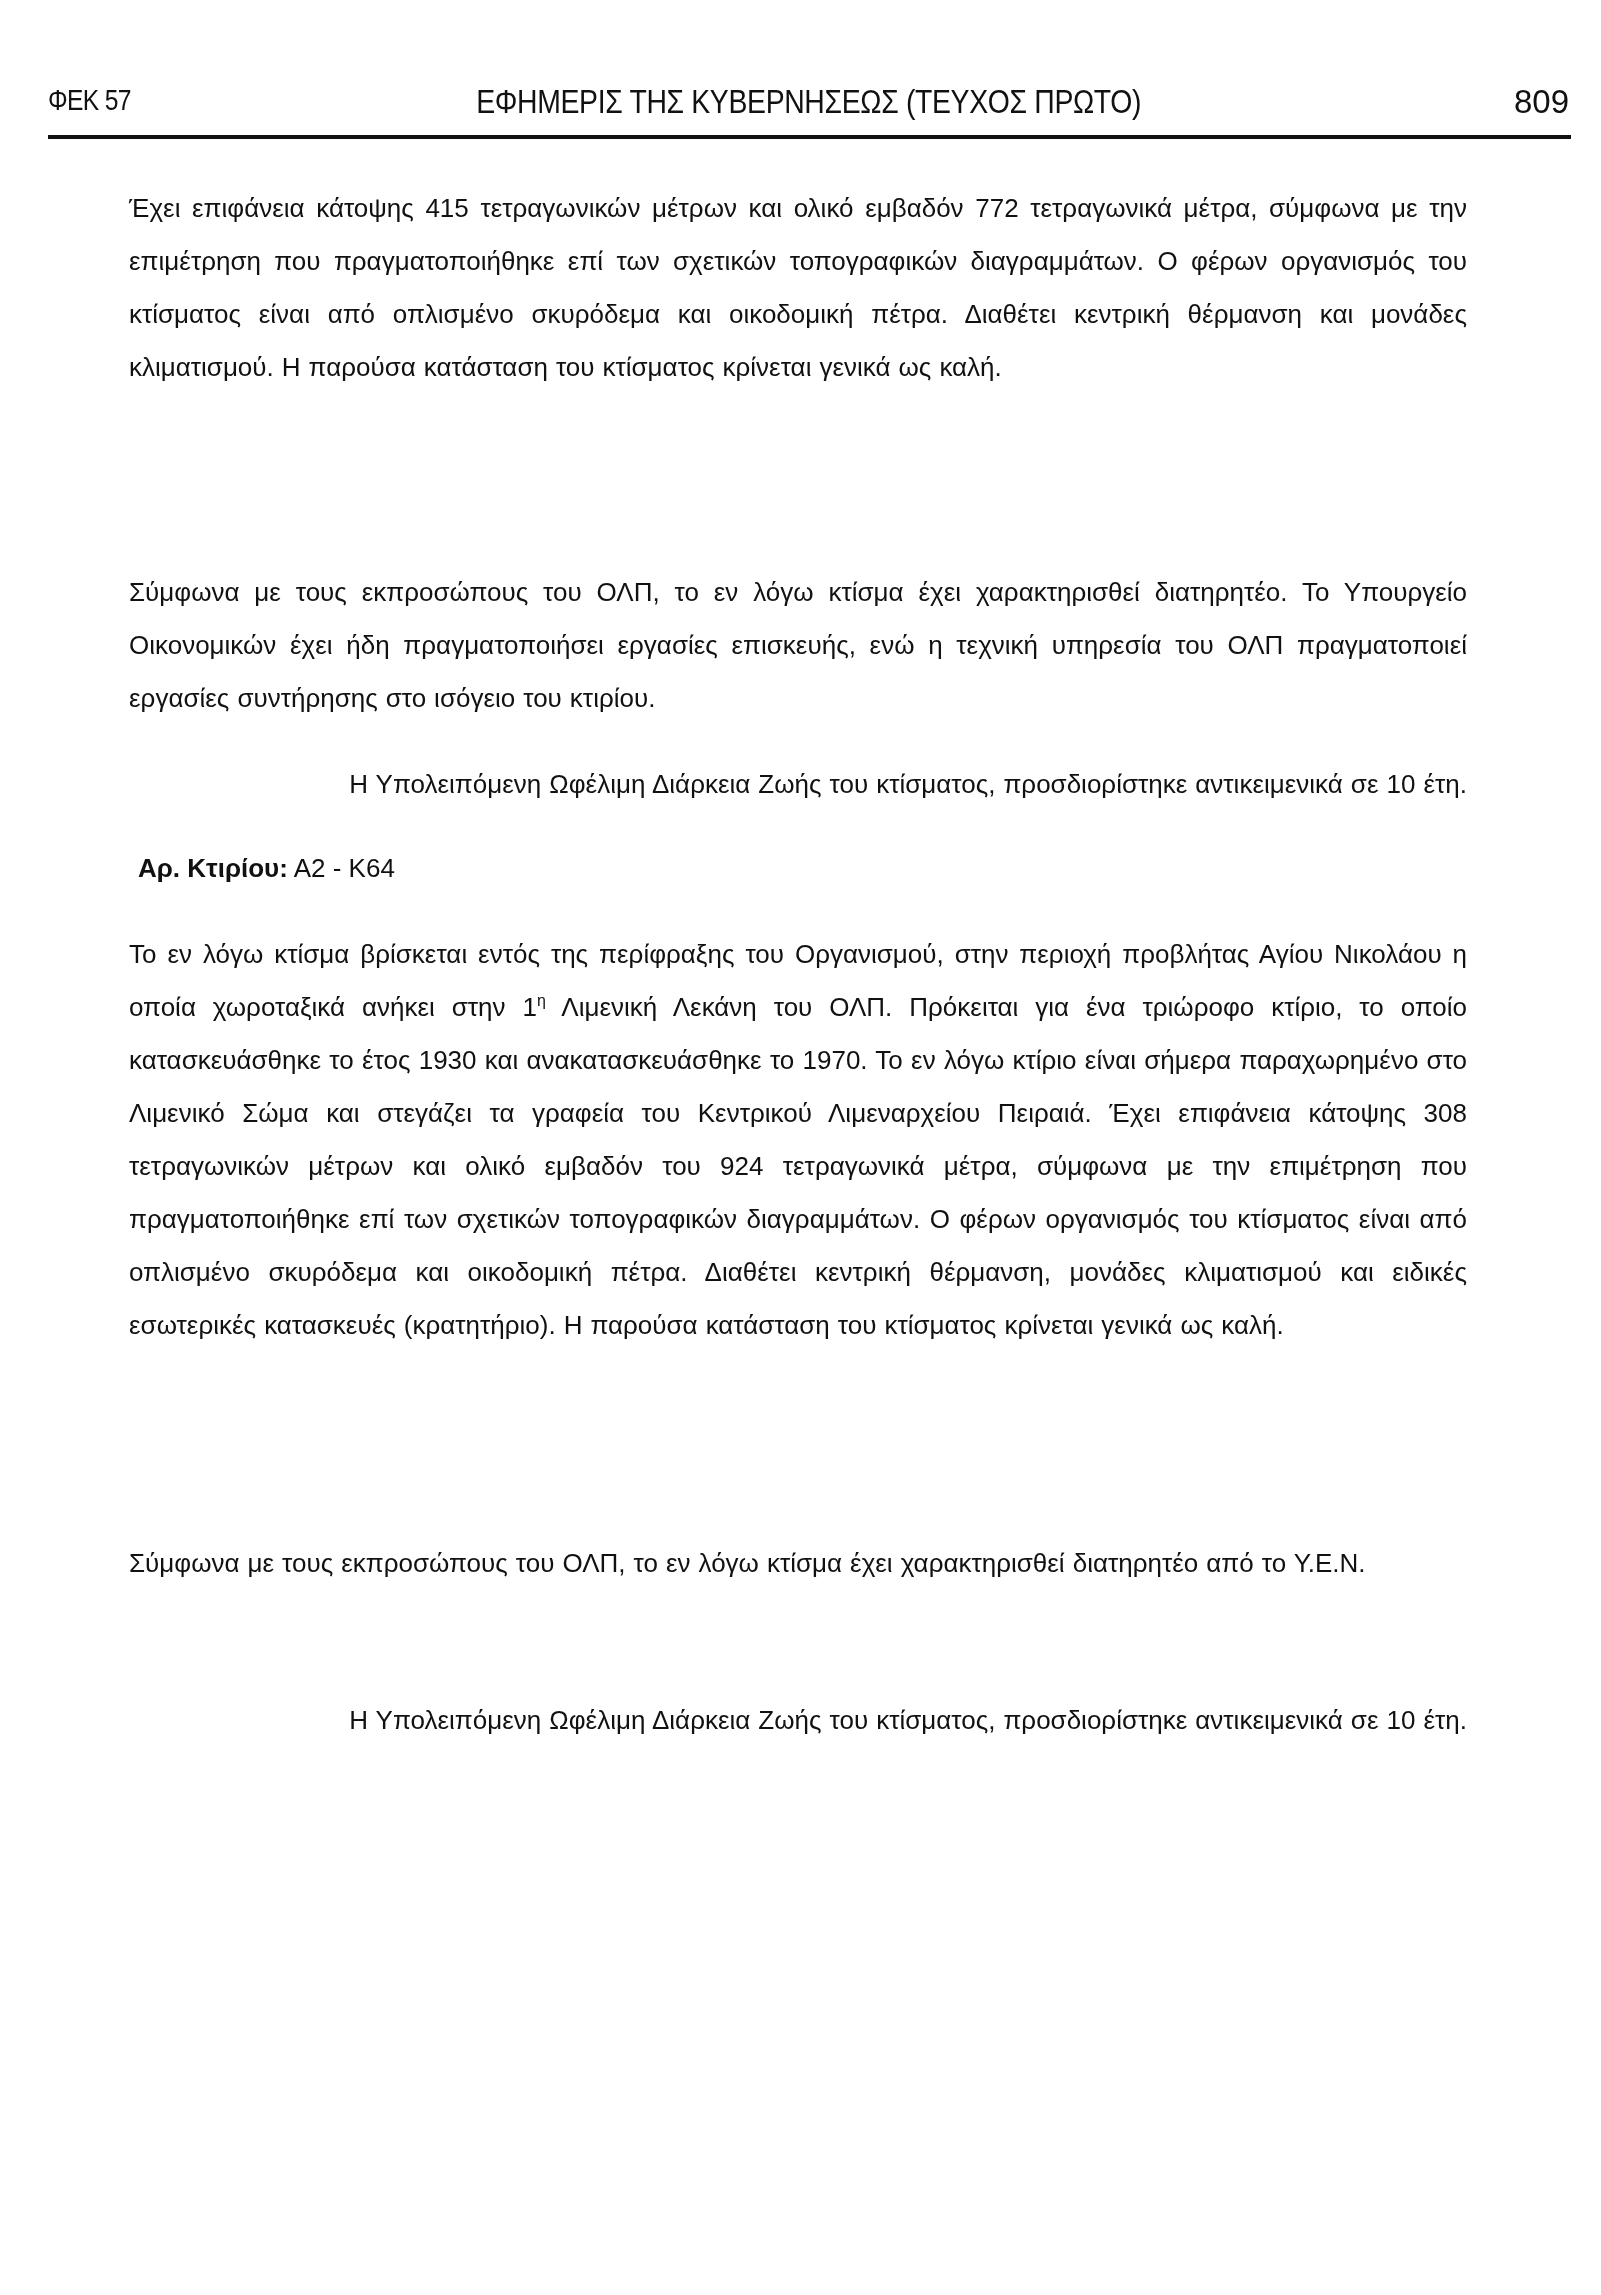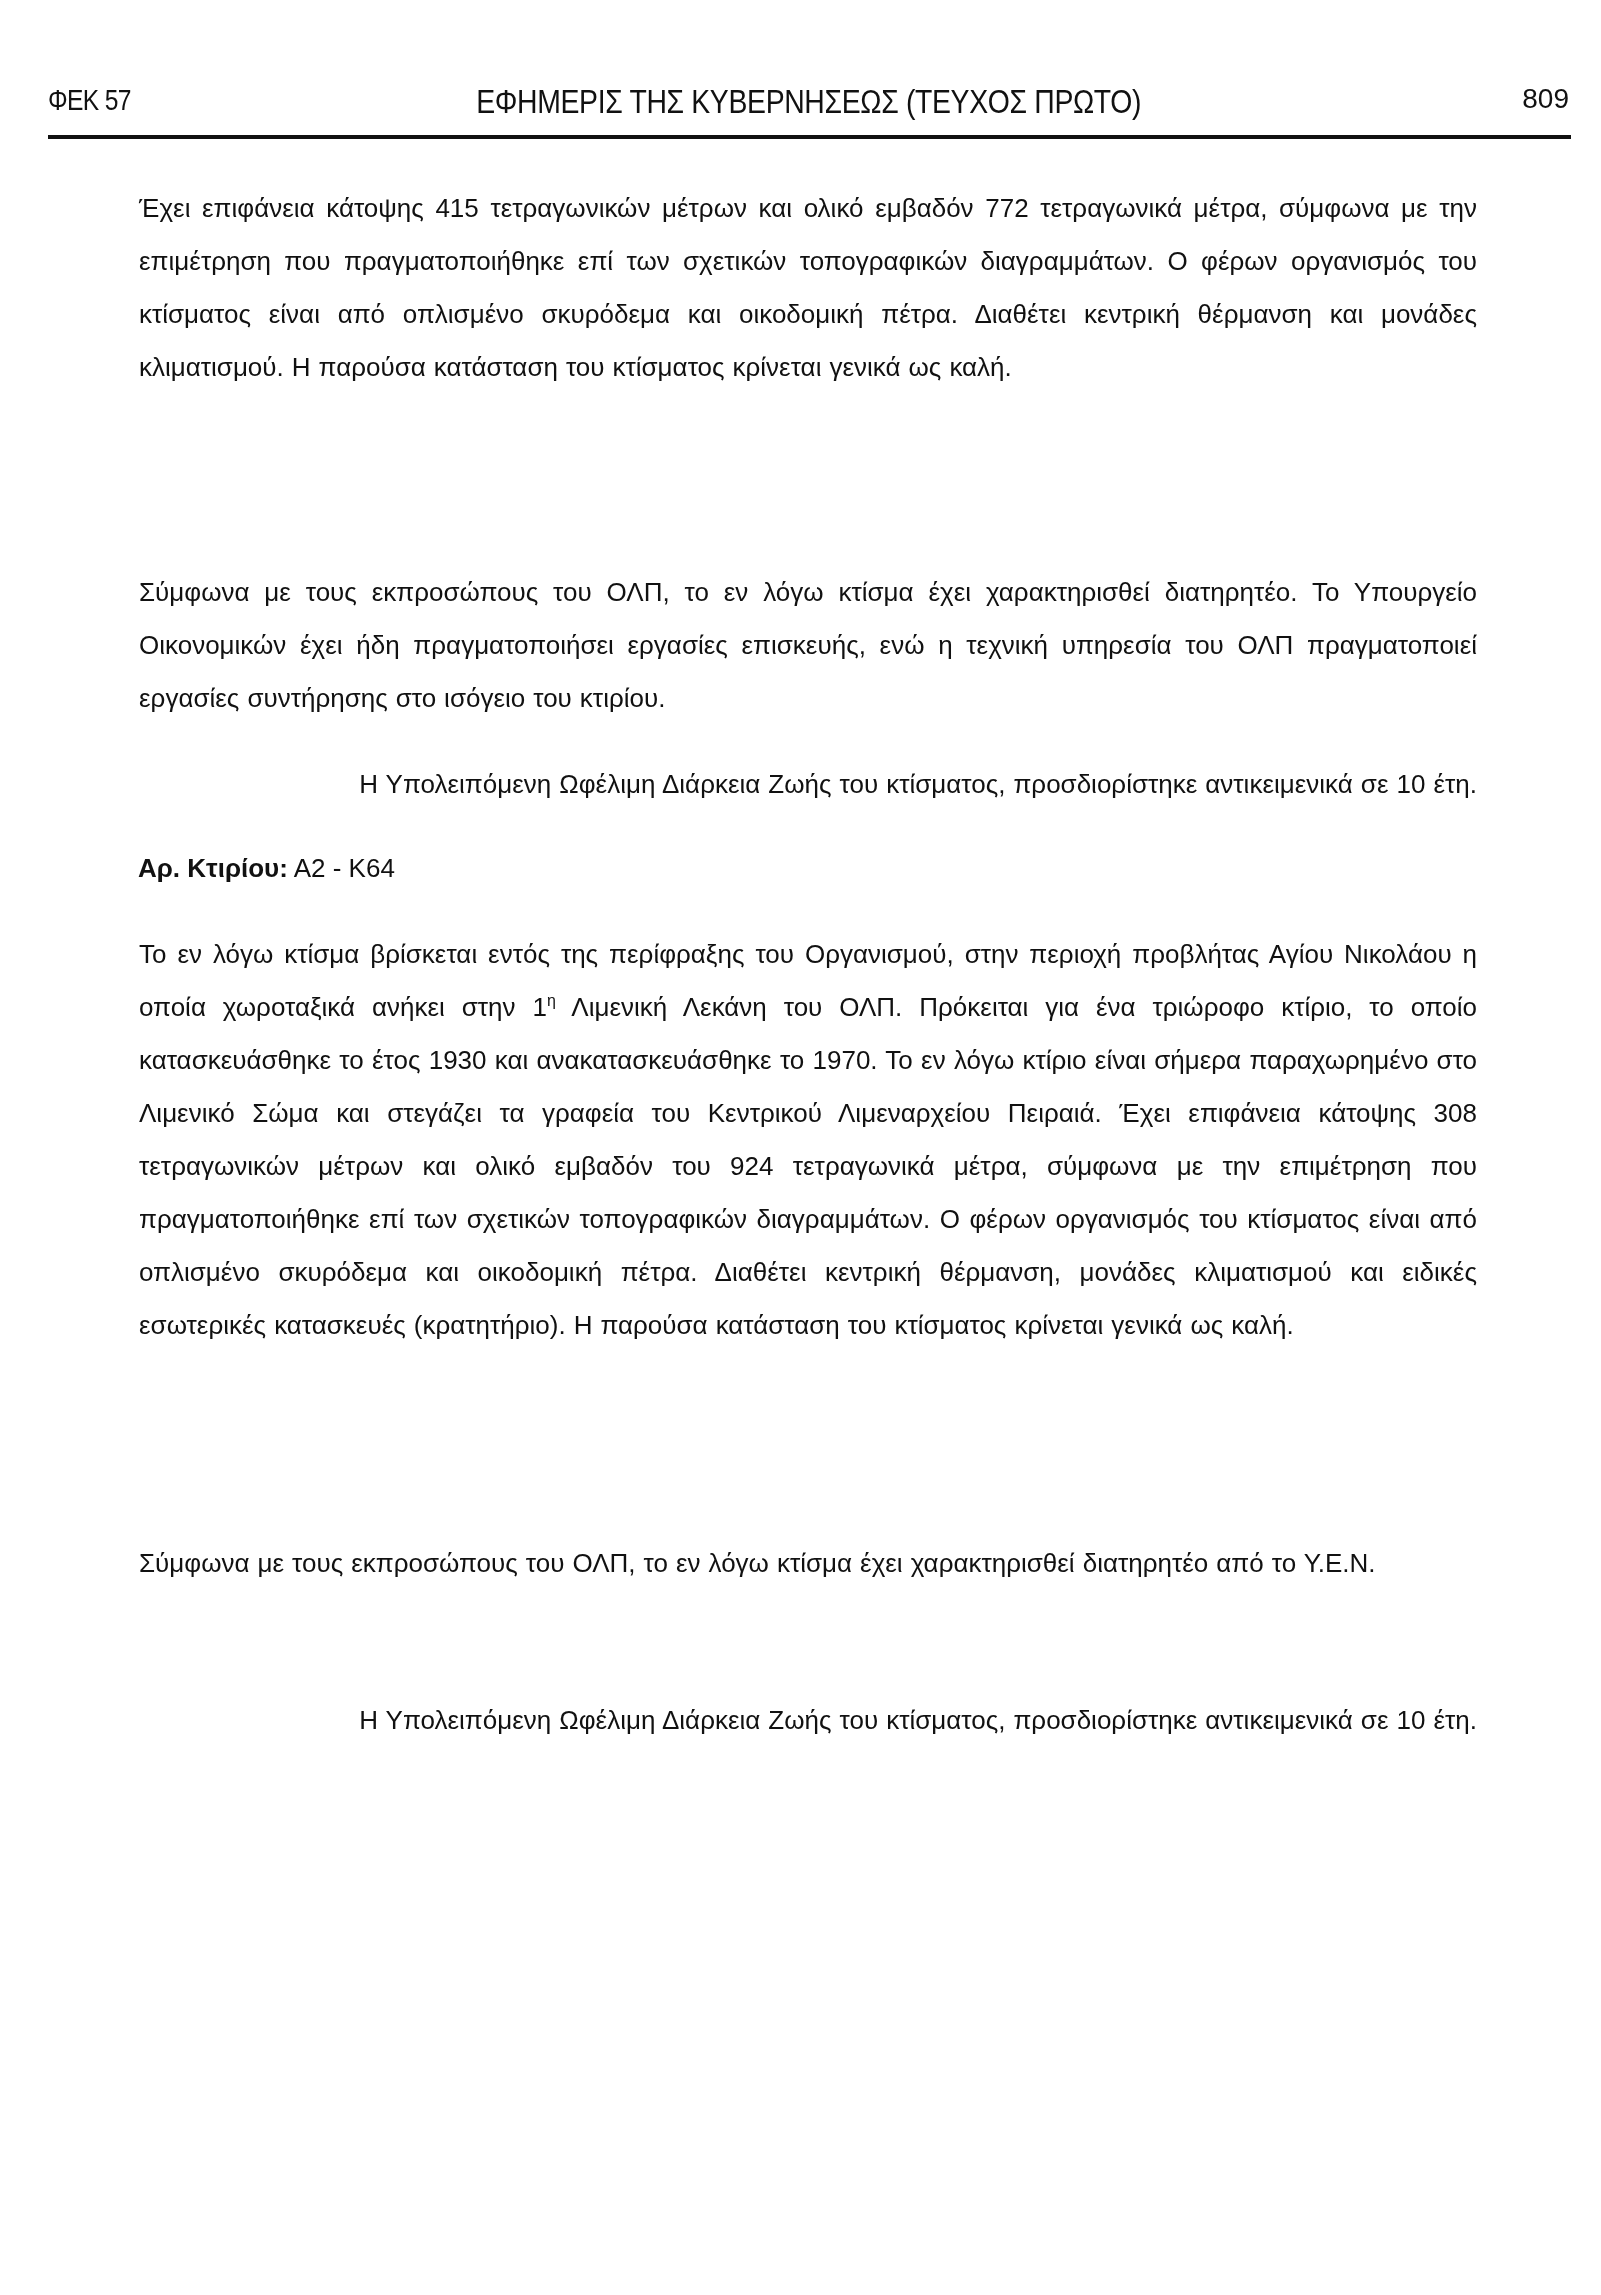--- a/index.html
+++ b/index.html
@@ -43,33 +43,33 @@
       letter-spacing: -0.4px;
     }
     .hdr-center span {
       display: inline-block;
       transform: scaleX(0.86);
     }
     .hdr-right {
       position: absolute;
       right: 0;
       top: 0;
-      font-size: 28px;
+      font-size: 33px;
     }
     .hdr-rule {
       position: absolute;
       left: 48px;
       top: 135px;
       width: 1523px;
       height: 4px;
       background: #111111;
     }
     .para {
       position: absolute;
-      left: 139px;
+      left: 129px;
       width: 1338px;
       font-size: 26px;
       line-height: 53px;
       text-align: justify;
       word-spacing: 0.8px;
     }
     .para.nojust {
       text-align: right;
     }
     .heading {

